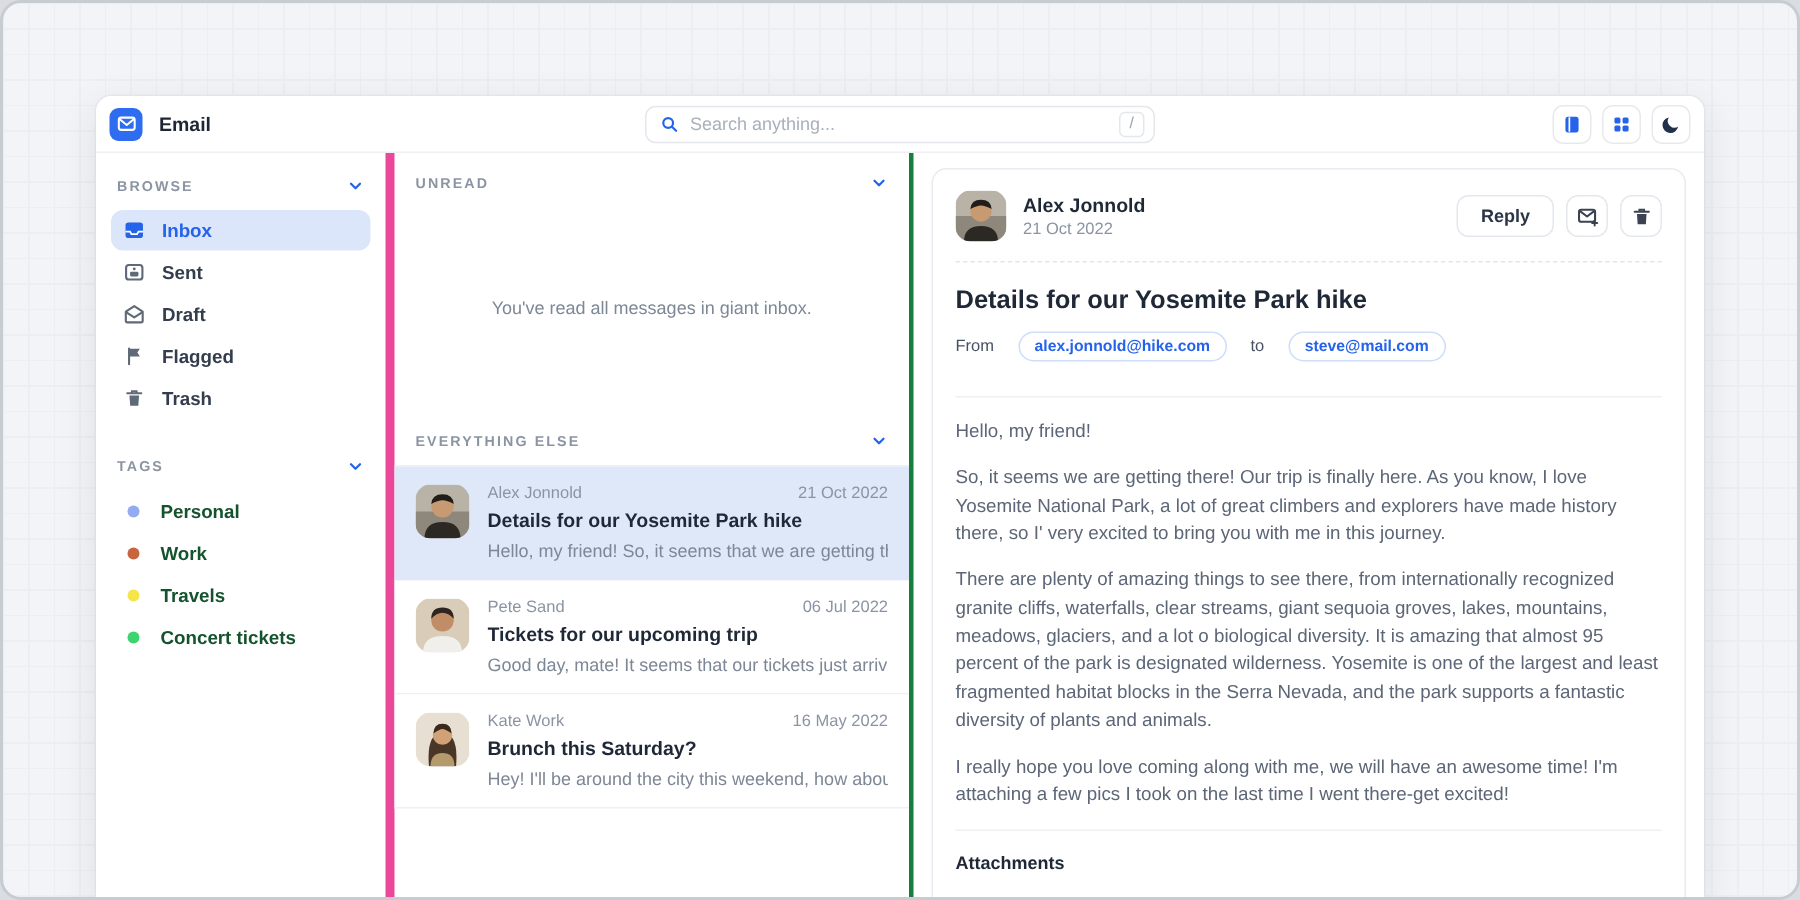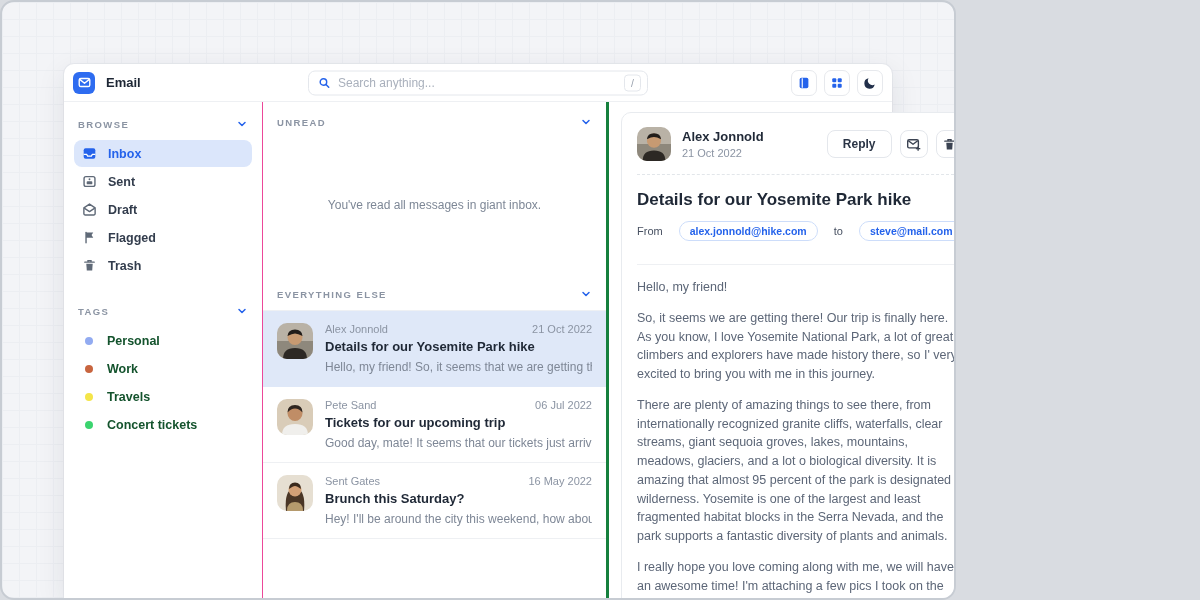--- a/index.html
+++ b/index.html
@@ -1,18 +1,18 @@
 <!DOCTYPE html>
 <html><head>
 <meta charset="utf-8">
 <style>
   * { margin:0; padding:0; box-sizing:border-box; }
   html,body { width:1200px; height:600px; background:#d9dce1; font-family:"Liberation Sans", sans-serif; }
   .frame {
-    position:relative; width:956px; height:600px;
+    position:relative; width:1200px; height:600px;
     border:2px solid #c7ccd3; border-radius:14px; overflow:hidden;
     background-color:#f3f4f7;
     background-image:
       repeating-linear-gradient(0deg, #eceef2 0, #eceef2 1px, transparent 1px, transparent 17px),
       repeating-linear-gradient(90deg, #eceef2 0, #eceef2 1px, transparent 1px, transparent 17px);
   }
   .app {
     position:absolute; left:62px; right:62px; top:62px; bottom:0;
     background:#fff; border-radius:10px 10px 0 0;
     box-shadow:0 8px 28px rgba(25,35,55,.10), 0 0 0 1px #e9ebef;
@@ -43,21 +43,21 @@
     width:17px; height:17px; border:1px solid #e4e7ec; border-radius:4px;
     font-size:10.5px; color:#99a1ae; display:flex; align-items:center; justify-content:center;
   }
   .header-actions { margin-left:auto; display:flex; gap:7px; }
   .icon-btn {
     width:26px; height:26px; border:1px solid #e7e9ed; border-radius:7px; background:#fff;
     display:flex; align-items:center; justify-content:center; cursor:pointer;
   }
   
   .app-body { flex:1; display:flex; min-height:0; }
-  .sidebar { width:199px; flex:0 0 199px; border-right:1px solid #ec4899; padding:12px 10px; }
+  .sidebar { width:199px; flex:0 0 199px; border-right:6px solid #ec4899; padding:12px 10px; }
   .section-head { display:flex; align-items:center; justify-content:space-between; padding:4px 4px 10px 4px; }
   .section-label { font-size:9.5px; font-weight:bold; letter-spacing:1.4px; color:#8b94a3; }
   .nav-item {
     display:flex; align-items:center; gap:11px; padding:6px 8px; border-radius:8px;
     font-size:12.5px; font-weight:bold; color:#333d4d; cursor:pointer; margin-bottom:1px;
   }
   .nav-item .nicon { width:15px; display:flex; justify-content:center; }
   .nav-item.active { background:#dbe6fb; color:#2563eb; }
   .tags-block { margin-top:22px; }
   .tag-item { display:flex; align-items:center; gap:11px; padding:7px 8px; font-size:12.5px; font-weight:bold; color:#14532d; cursor:pointer; }
@@ -301,21 +301,21 @@
             <svg width="36" height="36" viewBox="0 0 36 36">
               <rect width="36" height="36" fill="#e6dfd2"></rect>
               <path d="M9 36 Q7 14 18 13 Q29 14 27 36 Z" fill="#4a3626"></path>
               <circle cx="18" cy="15" r="6.5" fill="#d3a177"></circle>
               <path d="M12 14 Q12 7.5 18 7.5 Q24 7.5 24 14 Q20 11 18 11 Q16 11 12 14 Z" fill="#3a2a1d"></path>
               <path d="M10 36 Q10 27 18 27 Q26 27 26 36 Z" fill="#b59a6d"></path>
             </svg>
           </div>
           <div class="email-meta">
             <div class="email-row1">
-              <span class="email-sender">Sent Gates</span>
+              <span class="email-sender">Kate Work</span>
               <span class="email-date">16 May 2022</span>
             </div>
             <div class="email-subject">Brunch this Saturday?</div>
             <div class="email-preview">Hey! I'll be around the city this weekend, how about a...</div>
           </div>
         </div>
       </div>
 
       <div class="detail">
         <div class="detail-card">

